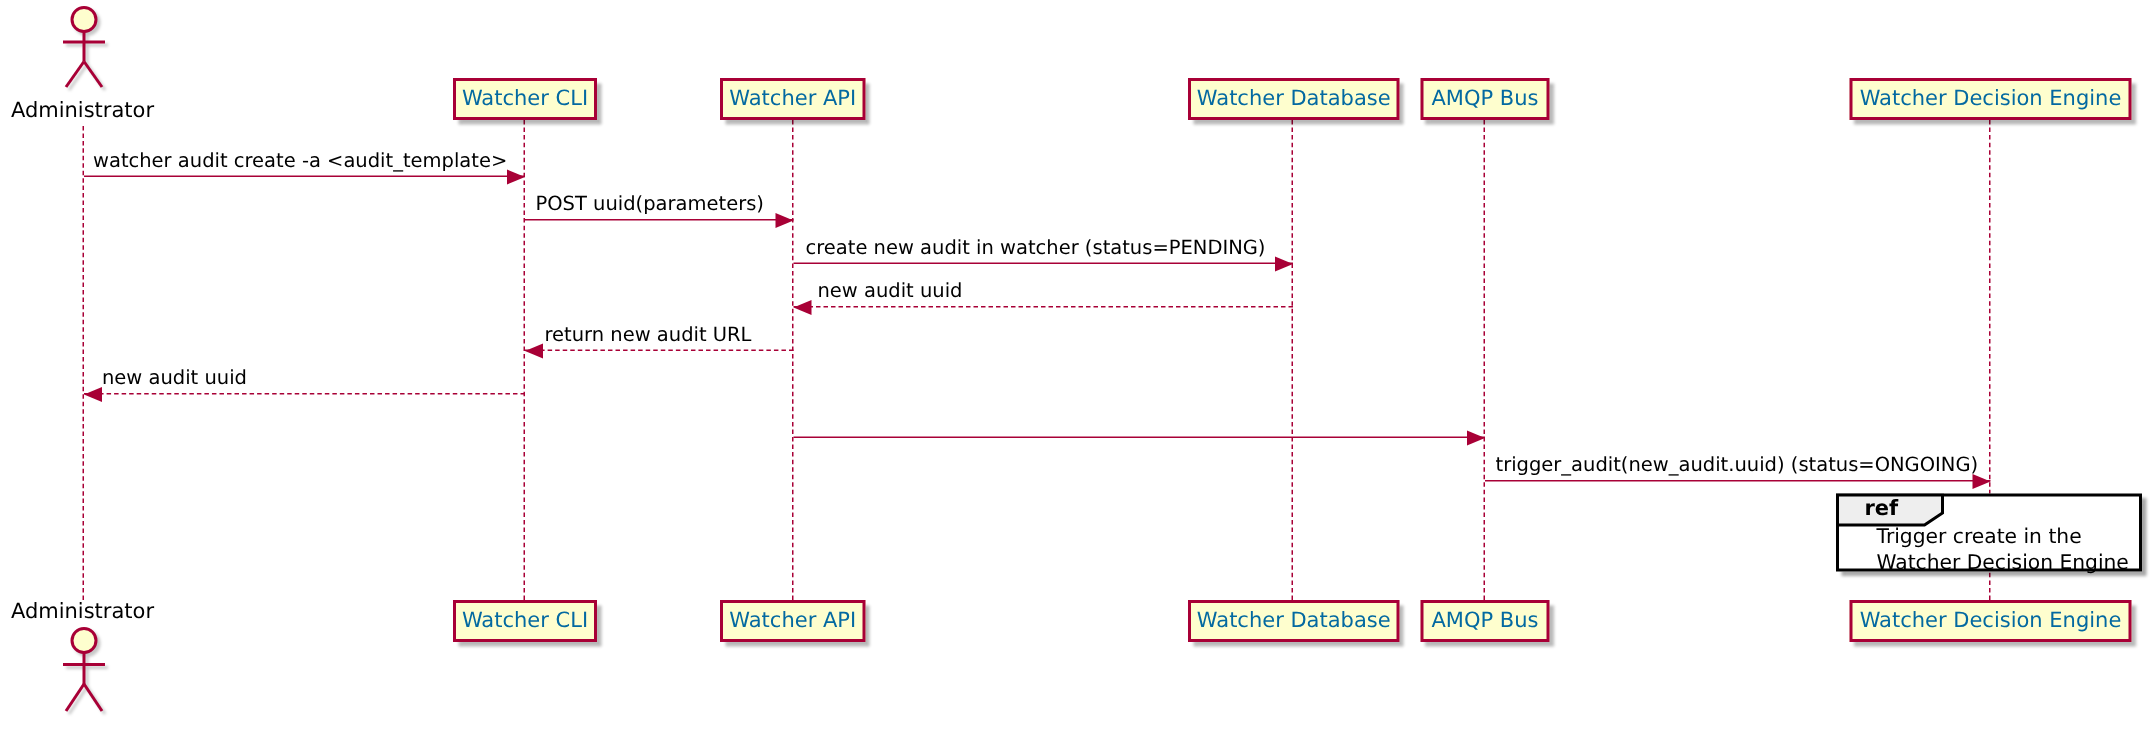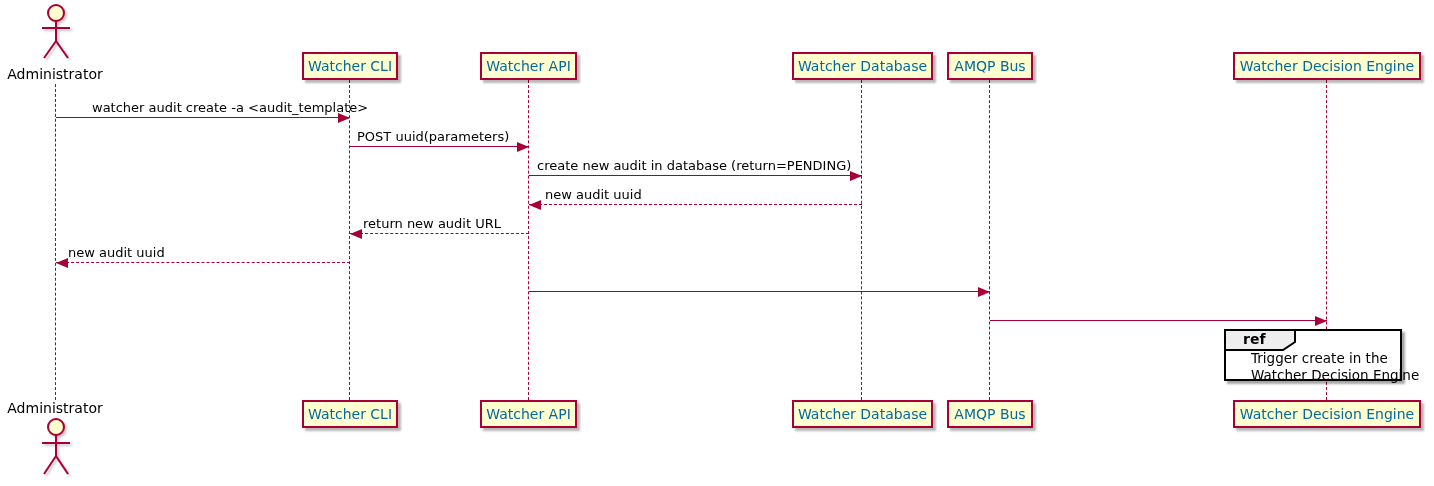--- a/index.html
+++ b/index.html
@@ -25,21 +25,21 @@
   .mline { position:absolute; height:0; }
   .mline.solid  { border-top:1px solid #A80036; }
   .mline.dashed { border-top:1px dashed #A80036; }
   .ahead { position:absolute; width:0; height:0; border-top:5px solid transparent; border-bottom:5px solid transparent; }
   .ahead.r { border-left:12px solid #A80036; }
   .ahead.l { border-right:12px solid #A80036; }
   .mlabel {
     position:absolute; font-size:13px; line-height:15px; white-space:nowrap; color:#000;
   }
   .refbox {
-    position:absolute; left:1224px; top:329px; width:178px; height:52px;
+    position:absolute; left:1224px; top:329px; width:204px; height:52px;
     background:#ffffff; border:2px solid #000000;
     box-shadow:3px 3px 2px rgba(0,0,0,0.35); z-index:5;
   }
   .ref-tab-svg { position:absolute; left:-2px; top:-2px; }
   .ref-keyword {
     position:absolute; left:17px; top:0px; font-weight:bold; font-size:14px; z-index:6;
   }
   .ref-body {
     position:absolute; left:25px; top:19px; font-size:13.5px; line-height:17px; white-space:nowrap;
   }
@@ -66,47 +66,48 @@
     </svg>
   </div>
   <div class="actor-label" style="left:0px; top:66px;">Administrator</div>
 
   <div class="pbox" style="left:302px;  top:52px; width:96px;">Watcher CLI</div>
   <div class="pbox" style="left:480px;  top:52px; width:97px;">Watcher API</div>
   <div class="pbox" style="left:792px;  top:52px; width:141px;">Watcher Database</div>
   <div class="pbox" style="left:947px;  top:52px; width:86px;">AMQP Bus</div>
   <div class="pbox" style="left:1233px; top:52px; width:188px;">Watcher Decision Engine</div>
 
-  <div class="mlabel" style="left:62px; top:100px;margin-left:30px;">watcher audit create -a &lt;audit_template&gt;</div>
+  <div class="mlabel" style="left:62px; top:100px;">watcher audit create -a &lt;audit_template&gt;</div>
   <div class="mline solid" style="left:56px; top:117px; width:294px;"></div>
   <div class="ahead r" style="left:338px; top:113px;"></div>
 
   <div class="mlabel" style="left:357px; top:129px;">POST uuid(parameters)</div>
   <div class="mline solid" style="left:350px; top:146px; width:179px;"></div>
   <div class="ahead r" style="left:517px; top:142px;"></div>
 
-  <div class="mlabel" style="left:537px; top:158px;">create new audit in database (return=PENDING)</div>
+  <div class="mlabel" style="left:537px; top:158px;">create new audit in watcher (status=PENDING)</div>
   <div class="mline solid" style="left:529px; top:175px; width:333px;"></div>
   <div class="ahead r" style="left:850px; top:171px;"></div>
 
   <div class="mlabel" style="left:545px; top:187px;">new audit uuid</div>
   <div class="mline dashed" style="left:529px; top:204px; width:333px;"></div>
   <div class="ahead l" style="left:529px; top:200px;"></div>
 
   <div class="mlabel" style="left:363px; top:216px;">return new audit URL</div>
   <div class="mline dashed" style="left:350px; top:233px; width:179px;"></div>
   <div class="ahead l" style="left:350px; top:229px;"></div>
 
   <div class="mlabel" style="left:68px; top:245px;">new audit uuid</div>
   <div class="mline dashed" style="left:56px; top:262px; width:294px;"></div>
   <div class="ahead l" style="left:56px; top:258px;"></div>
 
   <div class="mline solid" style="left:529px; top:291px; width:461px;"></div>
   <div class="ahead r" style="left:978px; top:287px;"></div>
 
+  <div class="mlabel" style="left:997px; top:303px;">trigger_audit(new_audit.uuid) (status=ONGOING)</div>
   <div class="mline solid" style="left:990px; top:320px; width:337px;"></div>
   <div class="ahead r" style="left:1315px; top:316px;"></div>
 
   <div class="refbox">
     <svg class="ref-tab-svg" width="76" height="24" viewBox="0 0 76 24">
       <path d="M1,1 H71 V13 L59,21 H1 Z" fill="#EEEEEE" stroke="#000000" stroke-width="2"></path>
     </svg>
     <div class="ref-keyword">ref</div>
     <div class="ref-body">
       <div>Trigger create in the</div>

